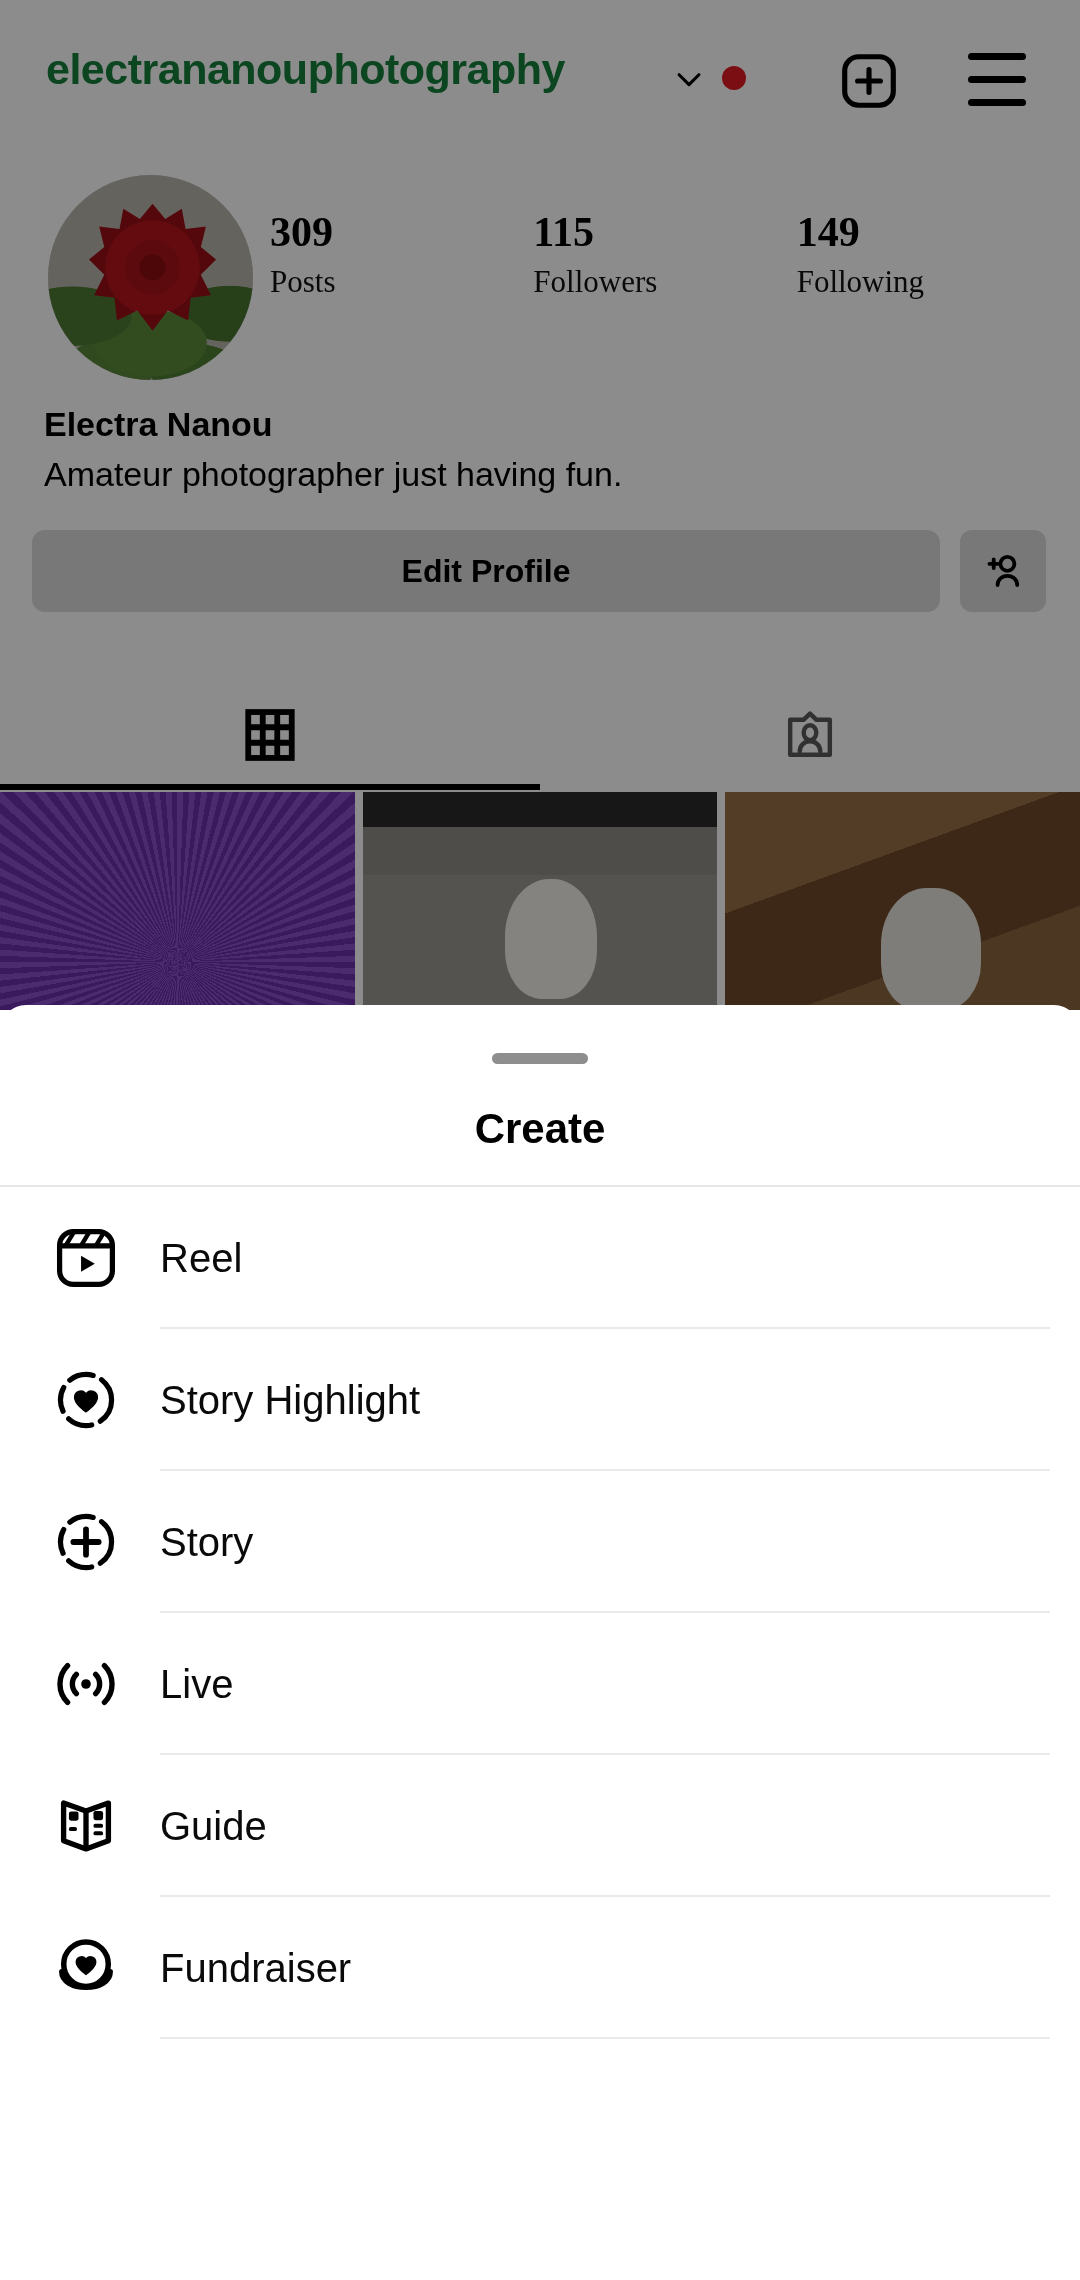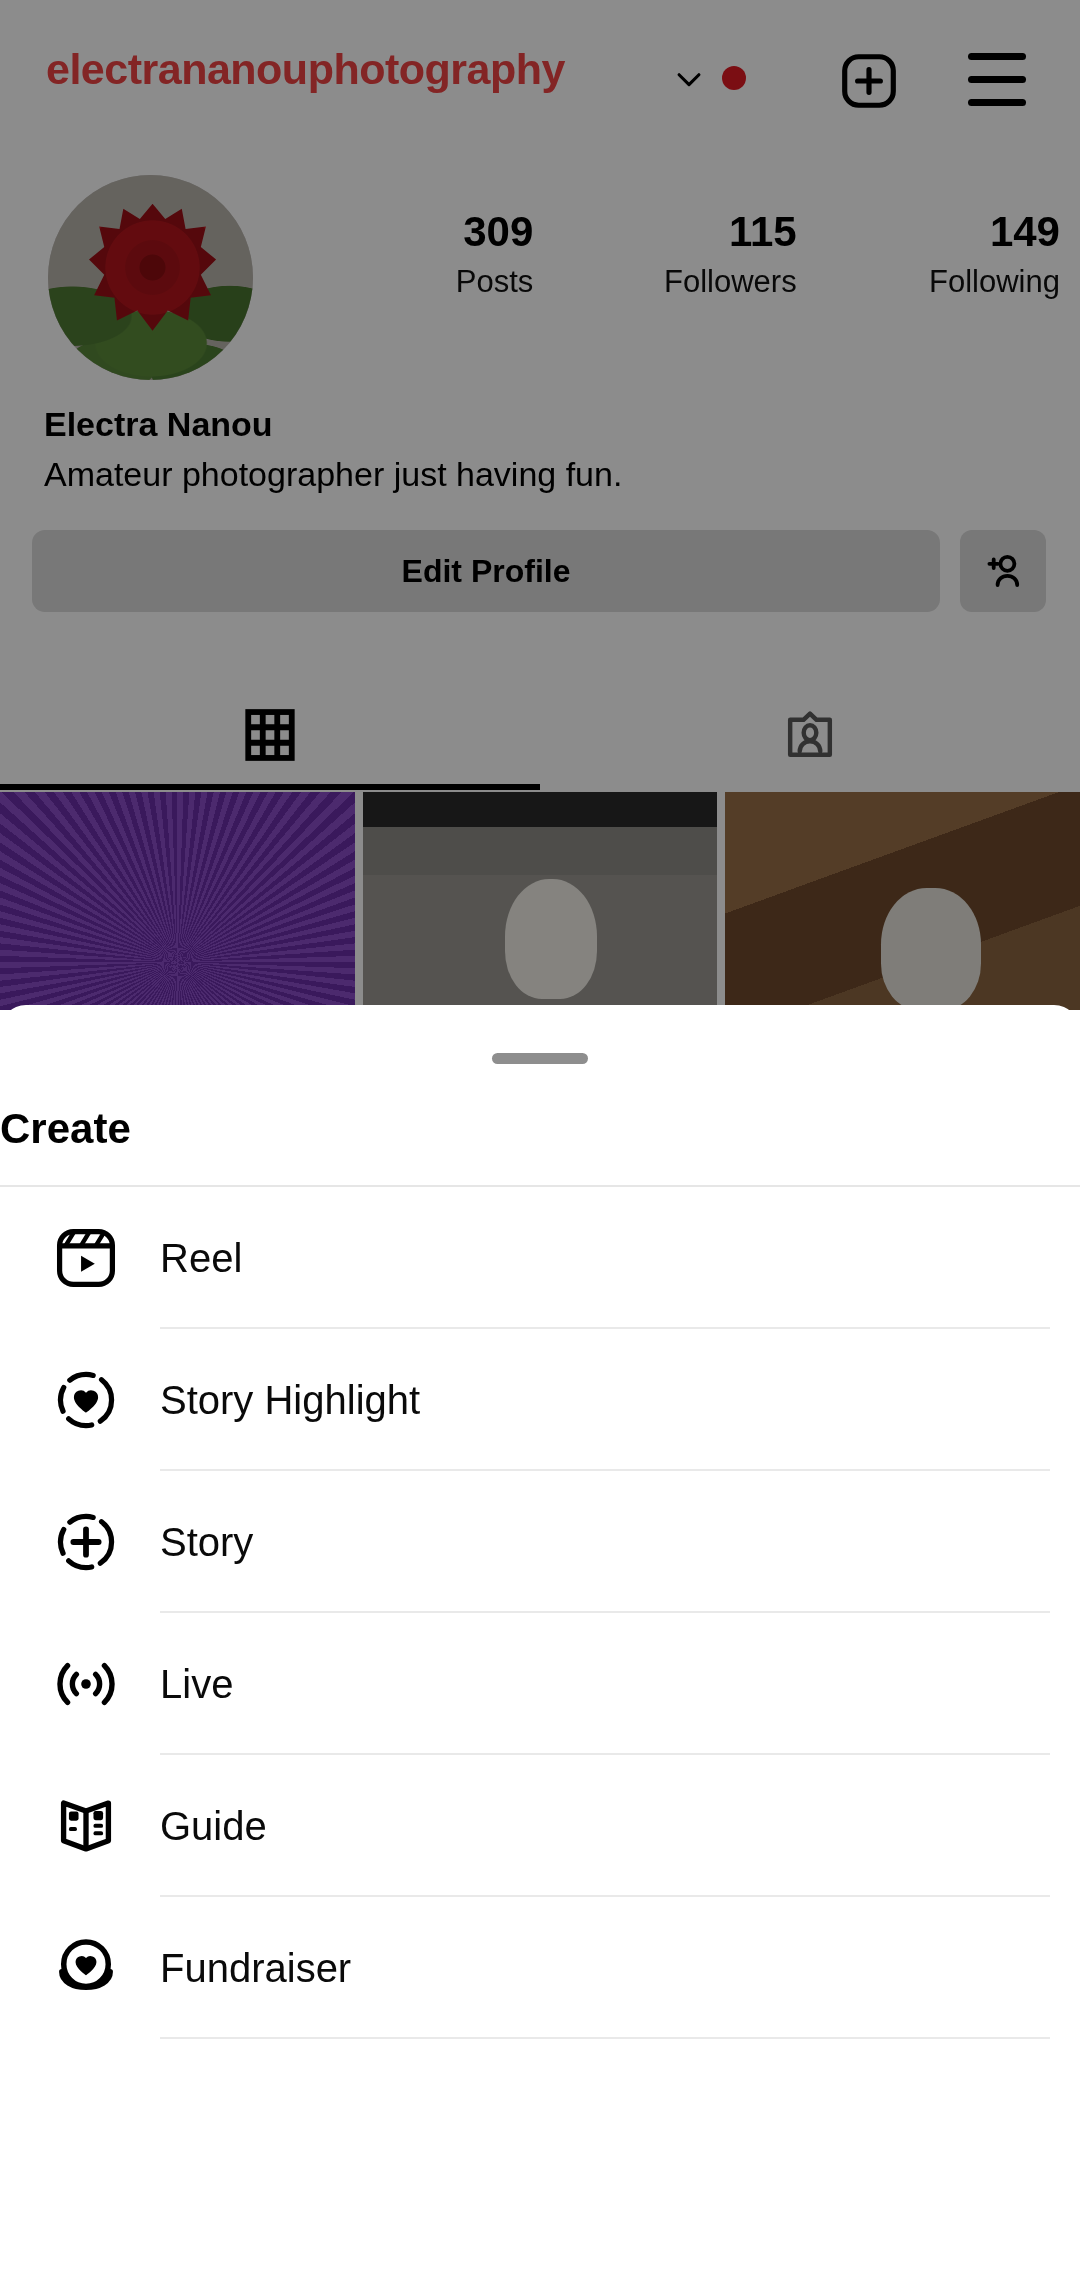--- a/index.html
+++ b/index.html
@@ -17,21 +17,21 @@
   }
   #profile-dim {
     position:absolute; left:0; top:0; width:1080px; height:1010px;
     background:rgba(0,0,0,0.45); z-index:50; pointer-events:none;
   }
 
   
   .pf-header { position:absolute; left:0; top:0; width:1080px; height:145px; }
   .pf-username {
     position:absolute; left:46px; top:45px;
-    font-size:43px; font-weight:bold; color:#ef4444; letter-spacing:-0.5px;
+    font-size:43px; font-weight:bold; color:#15803d; letter-spacing:-0.5px;
   }
   .pf-chev { position:absolute; left:672px; top:62px; width:34px; height:34px; }
   .pf-dot {
     position:absolute; left:722px; top:66px; width:24px; height:24px;
     border-radius:50%; background:#e01b24;
   }
   .pf-plus { position:absolute; left:838px; top:50px; width:62px; height:62px; }
   .pf-burger { position:absolute; left:968px; top:53px; width:58px; height:56px; }
   .pf-burger i {
     display:block; width:58px; height:7px; background:#000; border-radius:4px; margin-bottom:16px;
@@ -53,21 +53,21 @@
       radial-gradient(ellipse 26% 30% at 34% 80%, #58853a 0 70%, transparent 72%),
       radial-gradient(ellipse 26% 30% at 68% 84%, #4e7c33 0 70%, transparent 72%);
   }
   .rose-flower {
     position:absolute; left:20%; top:14%; width:62%; height:62%;
     background:
       radial-gradient(circle at 50% 50%, #8c0e12 0 14%, #a8131a 15% 30%, #b5151c 31% 52%, #9b1017 53% 72%, #c0161e 73% 100%);
     clip-path: polygon(50% 0%, 60% 12%, 73% 4%, 76% 20%, 92% 18%, 88% 34%, 100% 44%, 88% 56%, 96% 72%, 80% 74%, 78% 92%, 62% 84%, 50% 100%, 38% 84%, 22% 92%, 20% 74%, 4% 72%, 12% 56%, 0% 44%, 12% 34%, 8% 18%, 24% 20%, 27% 4%, 40% 12%);
   }
   .pf-stats { position:absolute; left:270px; top:210px; width:790px; display:flex; }
-  .pf-stat { flex:1; text-align:right; }
+  .pf-stat { flex:1; text-align:left;font-family:Liberation Serif, serif; }
   .pf-stat .num { font-size:42px; font-weight:bold; color:#000; line-height:1.05; }
   .pf-stat .lbl { font-size:31px; color:#111; margin-top:10px; }
 
   .pf-name { position:absolute; left:44px; top:405px; font-size:34px; font-weight:bold; color:#000; }
   .pf-bio  { position:absolute; left:44px; top:455px; font-size:34px; color:#000; }
 
   .pf-edit {
     position:absolute; left:32px; top:530px; width:908px; height:82px;
     border-radius:13px; background:#dadada;
     display:flex; align-items:center; justify-content:center;
@@ -114,21 +114,21 @@
   
   #sheet {
     position:absolute; left:0; top:1005px; width:1080px; height:1275px;
     background:#ffffff; border-radius:26px 26px 0 0; z-index:100;
   }
   .sheet-handle {
     position:absolute; left:50%; top:48px; transform:translateX(-50%);
     width:96px; height:11px; border-radius:6px; background:#8e8e8e;
   }
   .sheet-title {
-    position:absolute; left:0; top:100px; width:1080px; text-align:left;
+    position:absolute; left:0; top:100px; width:1080px; text-align:center;
     font-size:42px; font-weight:bold; color:#000;
   }
   .sheet-header-divider {
     position:absolute; left:0; top:180px; width:1080px; height:2px; background:#e6e6e6;
   }
   .sheet-list { position:absolute; left:12px; top:182px; width:1080px; }
   .sheet-row {
     position:relative; height:142px; display:flex; align-items:center;
   }
   .sheet-row .ic {

